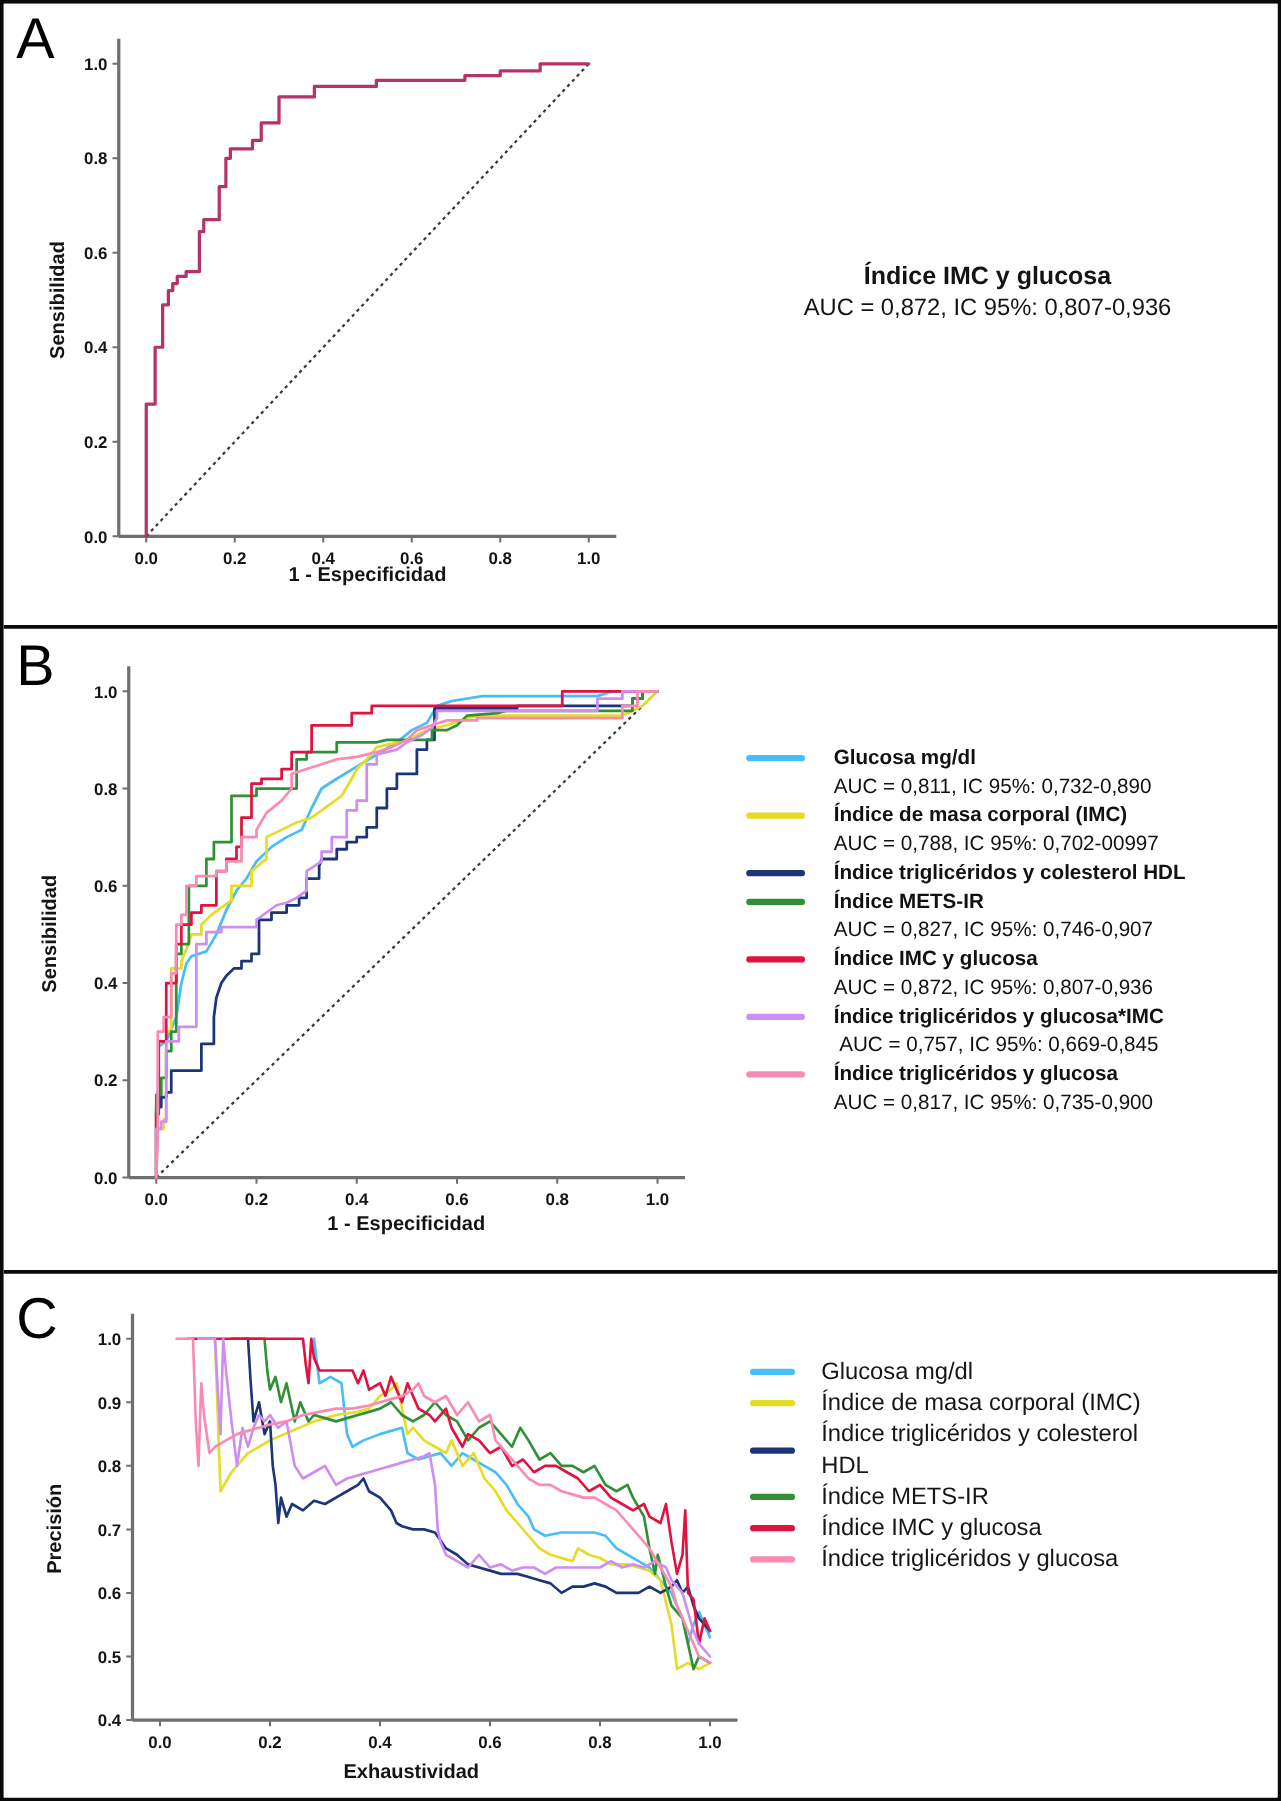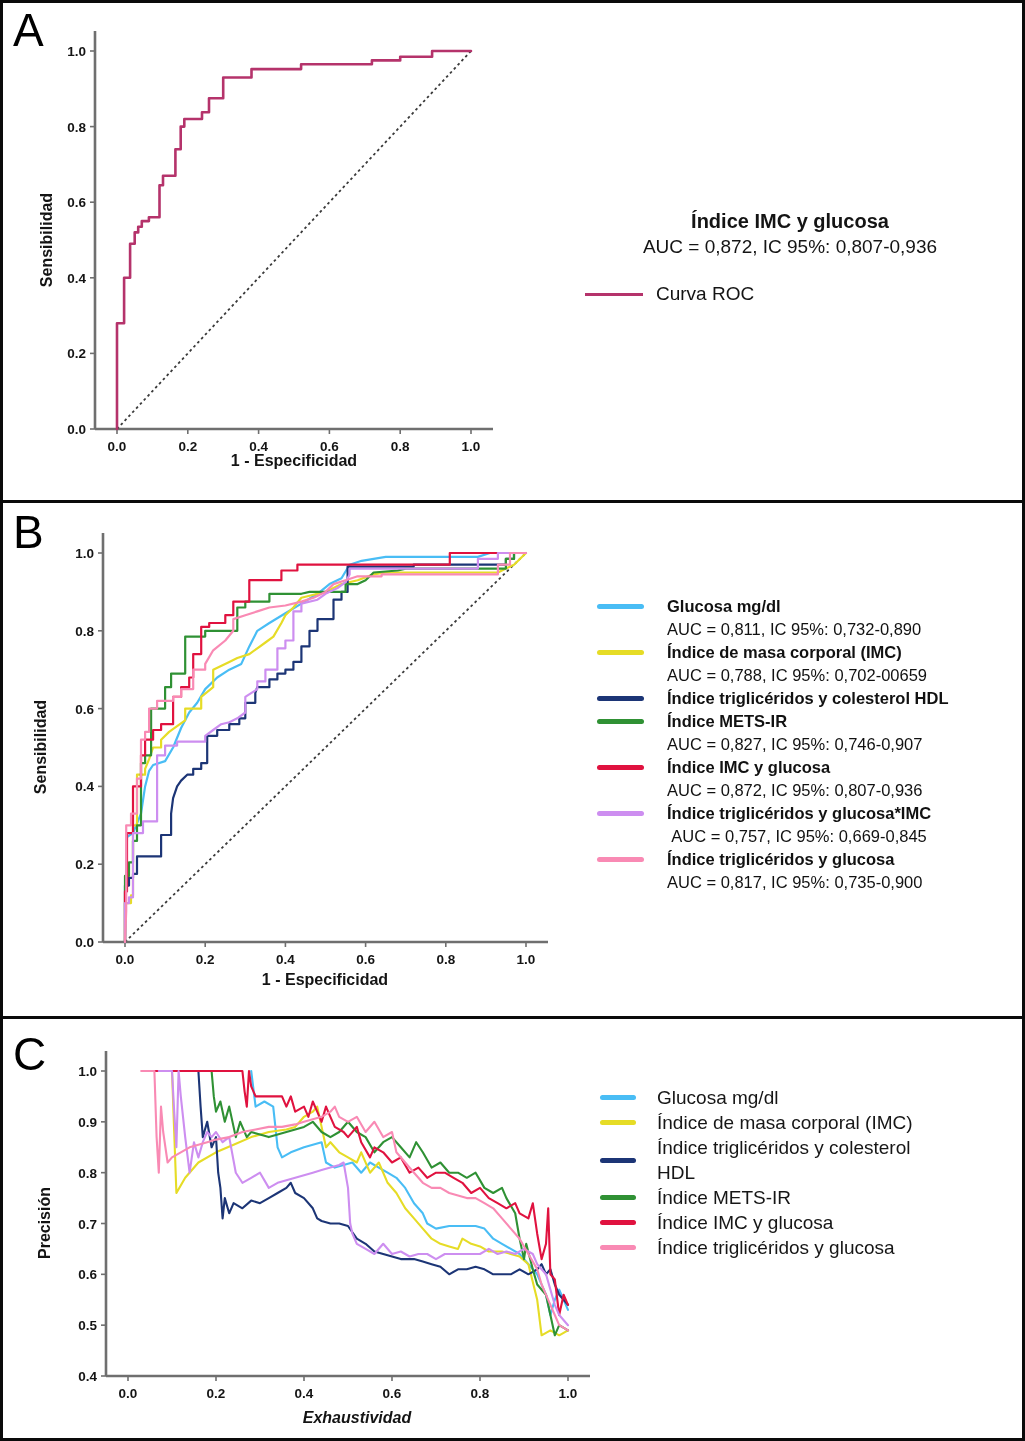--- a/index.html
+++ b/index.html
@@ -78,24 +78,20 @@
         <text x="83" y="53" text-anchor="end" class="tick">1.0</text>
         <line x1="114" y1="426" x2="468" y2="48" stroke="#3a3a3a" stroke-width="1.8" stroke-dasharray="2.6 3"></line>
         <polyline points="114.0,426.0 114.0,320.2 121.1,320.2 121.1,274.8 127.1,274.8 127.1,240.8 131.7,240.8 131.7,229.4 135.2,229.4 135.2,223.8 138.8,223.8 138.8,218.1 145.9,218.1 145.9,214.3 156.5,214.3 156.5,182.2 160.0,182.2 160.0,172.7 172.4,172.7 172.4,146.3 177.7,146.3 177.7,123.6 181.3,123.6 181.3,116.0 199.0,116.0 199.0,109.2 206.0,109.2 206.0,95.3 220.2,95.3 220.2,74.5 248.5,74.5 248.5,66.1 298.1,66.1 298.1,61.2 368.9,61.2 368.9,57.4 397.2,57.4 397.2,53.7 429.1,53.7 429.1,48.0 468.0,48.0" fill="none" stroke="#b5336b" stroke-width="2.6" stroke-linejoin="round" stroke-linecap="round"></polyline>
       </svg>
     <div class="axis-title" style="left:291px;top:458px;">1 - Especificidad</div>
     <div class="axis-title vert" style="left:44px;top:237px;">Sensibilidad</div>
     <div class="legendA">
       <div class="t">Índice IMC y glucosa</div>
       <div class="s">AUC = 0,872, IC 95%: 0,807-0,936</div>
       <div class="rows">
-        <div class="lg-rowA">
-          <span class="swA swA-solid" id="swA-curve" style="background: rgb(181, 51, 107);"></span>
-          <span>Curva ROC</span>
-        </div>
       </div>
     </div>
   </section>
 
   <section class="panel" id="panel-B">
     <div class="panel-letter">B</div>
     <svg width="1019" height="513" viewBox="0 0 1019 513">
         <line x1="100" y1="439" x2="545" y2="439" stroke="#6f6f6f" stroke-width="2.6"></line>
         <line x1="100" y1="439" x2="100" y2="30" stroke="#6f6f6f" stroke-width="2.6"></line>
         <line x1="122" y1="439" x2="122" y2="444" stroke="#6f6f6f" stroke-width="1.6"></line>
@@ -138,21 +134,21 @@
           <span class="sw" style="background: rgb(73, 189, 245);"></span>
           <span class="lg-lines">
             <span class="lg-name">Glucosa mg/dl</span>
             <span class="lg-auc">AUC = 0,811, IC 95%: 0,732-0,890</span>
           </span>
         </div>
         <div class="lg-row">
           <span class="sw" style="background: rgb(230, 220, 38);"></span>
           <span class="lg-lines">
             <span class="lg-name">Índice de masa corporal (IMC)</span>
-            <span class="lg-auc">AUC = 0,788, IC 95%: 0,702-00659</span>
+            <span class="lg-auc">AUC = 0,788, IC 95%: 0,702-00997</span>
           </span>
         </div>
         <div class="lg-row">
           <span class="sw" style="background: rgb(28, 53, 118);"></span>
           <span class="lg-lines">
             <span class="lg-name">Índice triglicéridos y colesterol HDL</span>
           </span>
         </div>
         <div class="lg-row">
           <span class="sw" style="background: rgb(47, 145, 52);"></span>
@@ -217,21 +213,21 @@
         <line x1="103" y1="52" x2="98" y2="52" stroke="#6f6f6f" stroke-width="1.6"></line>
         <text x="94" y="57" text-anchor="end" class="tick">1.0</text>
         <polyline points="248.2,52.0 252.6,87.6 261.4,82.5 270.2,87.6 274.6,128.3 279.0,138.4 287.8,133.3 301.0,128.3 309.8,125.7 318.6,123.2 323.0,143.5 331.8,148.6 340.6,146.0 349.4,143.5 358.2,153.7 367.0,143.5 375.8,148.6 384.6,153.7 393.4,158.8 402.2,168.9 411.0,184.2 419.8,194.3 424.2,204.5 433.0,209.6 446.2,207.0 459.4,207.0 472.6,207.0 481.4,209.6 490.2,219.7 499.0,224.8 507.8,229.9 516.6,235.0 525.4,245.2 534.2,255.3 543.0,275.7 547.4,296.0 551.8,280.8 556.2,270.6 565.0,290.9" fill="none" stroke="#49bdf5" stroke-width="2.1" stroke-linejoin="round" stroke-linecap="round"></polyline>
         <polyline points="160.2,52.0 169.0,52.0 171.2,113.0 173.4,174.0 182.2,158.8 195.4,143.5 213.0,133.3 230.6,125.7 248.2,118.1 265.8,113.0 283.4,110.5 292.2,107.9 301.0,97.8 309.8,92.7 314.2,87.6 323.0,128.3 327.4,123.2 336.2,133.3 345.0,138.4 353.8,143.5 358.2,133.3 367.0,153.7 375.8,143.5 384.6,163.8 393.4,174.0 402.2,189.3 411.0,199.4 419.8,209.6 428.6,219.7 437.4,224.8 446.2,227.4 455.0,229.9 459.4,219.7 468.2,224.8 477.0,227.4 485.8,232.5 499.0,232.5 507.8,235.0 516.6,237.5 525.4,245.2 534.2,280.8 538.6,316.3 547.4,311.3 556.2,316.3 565.0,311.3" fill="none" stroke="#e6dc26" stroke-width="2.1" stroke-linejoin="round" stroke-linecap="round"></polyline>
         <polyline points="182.2,52.0 195.4,52.0 197.6,87.6 199.8,118.1 204.2,102.8 208.6,128.3 213.0,118.1 215.2,153.7 217.4,168.9 219.6,199.4 221.8,179.1 226.2,194.3 230.6,184.2 239.4,189.3 248.2,181.6 257.0,184.2 265.8,179.1 274.6,174.0 283.4,168.9 287.8,163.8 292.2,174.0 301.0,179.1 309.8,189.3 314.2,199.4 318.6,202.0 327.4,204.5 336.2,204.5 345.0,207.0 353.8,219.7 362.6,224.8 371.4,232.5 380.2,235.0 389.0,237.5 397.8,240.1 411.0,240.1 419.8,242.6 428.6,245.2 437.4,247.7 446.2,255.3 455.0,250.3 463.8,250.3 472.6,247.7 481.4,250.3 490.2,255.3 499.0,255.3 507.8,255.3 516.6,250.3 525.4,255.3 534.2,250.3 538.6,245.2 543.0,255.3 547.4,250.3 551.8,265.5 556.2,275.7 565.0,285.8" fill="none" stroke="#1c3576" stroke-width="2.1" stroke-linejoin="round" stroke-linecap="round"></polyline>
         <polyline points="191.0,52.0 208.6,52.0 210.8,77.4 213.0,92.7 217.4,82.5 221.8,102.8 226.2,87.6 232.8,118.1 237.2,102.8 243.8,118.1 248.2,113.0 257.0,115.5 265.8,118.1 274.6,115.5 283.4,113.0 292.2,110.5 301.0,107.9 309.8,102.8 318.6,113.0 327.4,118.1 336.2,113.0 345.0,102.8 353.8,113.0 362.6,118.1 371.4,133.3 380.2,123.2 389.0,118.1 397.8,128.3 406.6,138.4 413.2,123.2 419.8,133.3 428.6,148.6 437.4,143.5 446.2,153.7 455.0,153.7 463.8,158.8 472.6,153.7 481.4,168.9 490.2,174.0 499.0,168.9 503.4,179.1 512.2,194.3 516.6,219.7 521.0,240.1 523.2,224.8 529.8,250.3 534.2,265.5 543.0,275.7 547.4,296.0 551.8,316.3 556.2,306.2 565.0,311.3" fill="none" stroke="#2f9134" stroke-width="2.1" stroke-linejoin="round" stroke-linecap="round"></polyline>
         <polyline points="147.0,52.0 239.4,52.0 241.6,72.3 243.8,87.6 246.0,52.0 248.2,67.3 252.6,77.4 261.4,77.4 270.2,77.4 279.0,77.4 283.4,87.6 287.8,77.4 292.2,92.7 301.0,87.6 305.4,97.8 309.8,82.5 314.2,92.7 318.6,102.8 323.0,87.6 327.4,97.8 331.8,107.9 340.6,113.0 345.0,118.1 353.8,107.9 358.2,123.2 367.0,138.4 371.4,128.3 380.2,133.3 389.0,143.5 397.8,138.4 406.6,153.7 415.4,148.6 424.2,158.8 433.0,153.7 441.8,153.7 450.6,158.8 459.4,163.8 468.2,174.0 477.0,168.9 485.8,179.1 494.6,184.2 503.4,189.3 512.2,184.2 516.6,194.3 525.4,199.4 529.8,184.2 534.2,214.7 538.6,240.1 543.0,224.8 545.2,189.3 547.4,255.3 551.8,260.4 556.2,296.0 560.6,275.7 565.0,285.8" fill="none" stroke="#e0123f" stroke-width="2.1" stroke-linejoin="round" stroke-linecap="round"></polyline>
         <polyline points="155.8,52.0 169.0,52.0 171.2,92.7 173.4,128.3 175.6,52.0 177.8,77.4 182.2,118.1 186.6,153.7 191.0,123.2 195.4,138.4 199.8,123.2 204.2,113.0 208.6,118.1 213.0,113.0 219.6,123.2 226.2,118.1 232.8,153.7 239.4,163.8 248.2,158.8 257.0,153.7 265.8,168.9 274.6,163.8 283.4,161.3 292.2,158.8 301.0,156.2 309.8,153.7 318.6,151.1 327.4,148.6 336.2,146.0 340.6,143.5 345.0,168.9 347.2,204.5 349.4,214.7 353.8,224.8 362.6,229.9 371.4,235.0 380.2,224.8 389.0,235.0 397.8,232.5 406.6,237.5 415.4,235.0 424.2,235.0 433.0,240.1 441.8,235.0 450.6,235.0 459.4,235.0 468.2,235.0 477.0,235.0 485.8,229.9 494.6,235.0 503.4,232.5 512.2,235.0 521.0,229.9 529.8,235.0 534.2,245.2 543.0,255.3 547.4,270.6 551.8,285.8 556.2,296.0 565.0,306.2" fill="none" stroke="#cd8ef0" stroke-width="2.1" stroke-linejoin="round" stroke-linecap="round"></polyline>
         <polyline points="138.2,52.0 151.4,52.0 153.6,118.1 155.8,153.7 158.0,87.6 160.2,113.0 164.6,143.5 169.0,138.4 177.8,133.3 186.6,128.3 195.4,125.7 204.2,123.2 213.0,120.6 226.2,118.1 239.4,113.0 252.6,110.5 265.8,107.9 279.0,107.9 292.2,105.4 301.0,102.8 309.8,100.3 318.6,97.8 327.4,92.7 331.8,87.6 336.2,97.8 345.0,102.8 353.8,97.8 362.6,113.0 371.4,102.8 380.2,118.1 389.0,113.0 393.4,133.3 402.2,143.5 411.0,153.7 419.8,163.8 428.6,168.9 437.4,168.9 446.2,174.0 455.0,176.5 463.8,179.1 472.6,179.1 481.4,184.2 490.2,189.3 499.0,199.4 507.8,209.6 516.6,219.7 525.4,235.0 534.2,250.3 538.6,265.5 543.0,275.7 547.4,285.8 551.8,296.0 556.2,306.2 565.0,311.3" fill="none" stroke="#f98ab4" stroke-width="2.1" stroke-linejoin="round" stroke-linecap="round"></polyline>
       </svg>
-    <div class="axis-title" style="left:354px;top:399px;font-style:italic;">Exhaustividad</div>
+    <div class="axis-title" style="left:326px;top:399px;">Exhaustividad</div>
     <div class="axis-title vert" style="left:42px;top:204px;">Precisión</div>
     <div class="legendC">
         <div class="lg-row">
           <span class="sw" style="background: rgb(73, 189, 245);"></span>
           <span class="lg-lines">
             <span class="lg-name">Glucosa mg/dl</span>
           </span>
         </div>
         <div class="lg-row">
           <span class="sw" style="background: rgb(230, 220, 38);"></span>

